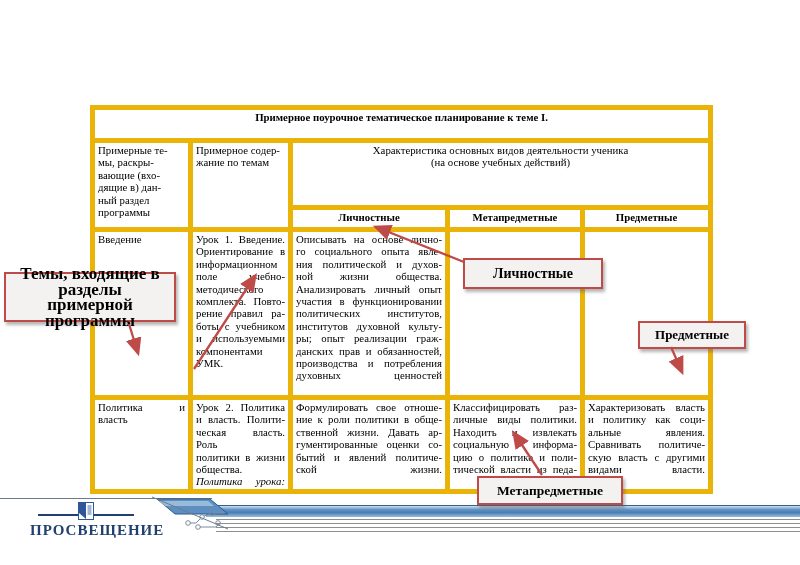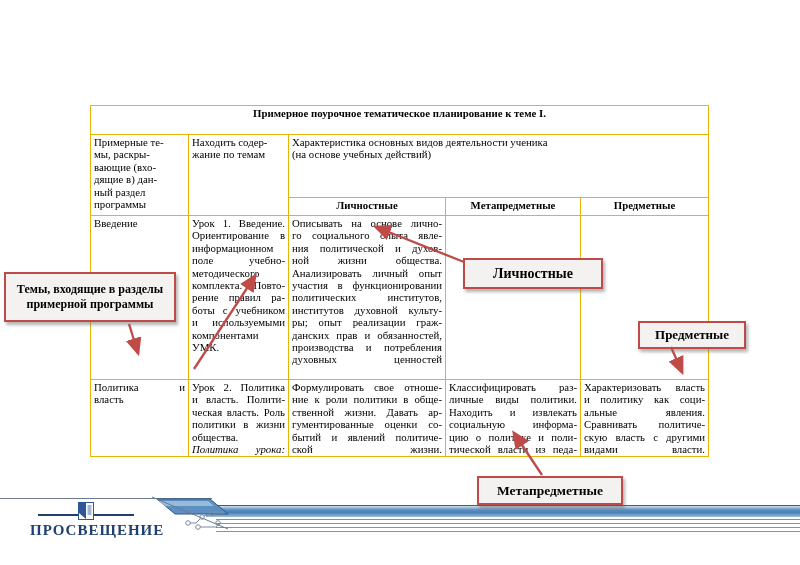--- a/index.html
+++ b/index.html
@@ -1,36 +1,36 @@
 <!DOCTYPE html>
 <html><head>
 <meta charset="utf-8">
 <style>
   html,body{margin:0;padding:0;background:#fff;}
   .slide{position:relative;width:800px;height:565px;background:#ffffff;overflow:hidden;
          font-family:"Liberation Serif","DejaVu Serif",serif;color:#000;}
 
   
   .plan-table{position:absolute;left:90px;top:105px;width:618px;border-collapse:collapse;table-layout:fixed;}
-  .plan-table td{border:1px solid #eab308;vertical-align:top;overflow:hidden;
+  .plan-table td{border:5px solid #eab308;vertical-align:top;overflow:hidden;
                  font-size:10.8px;line-height:12.4px;padding:1px 3px;}
   .t-title{height:26px;text-align:center;font-weight:bold;font-size:11.5px;vertical-align:middle;}
   .t-head{font-weight:normal;white-space:pre-line;text-align:left;}
-  .t-group{height:60px;margin-top:12px;}
+  .t-group{text-align:center;height:60px;margin-top:12px;}
   .t-sub{font-weight:bold;text-align:center;height:15px;padding:0 2px;vertical-align:middle;line-height:13px;}
   .cell{white-space:pre-line;text-align:justify;text-align-last:justify;margin-top:24px;}
   .cell .ital{font-style:italic;white-space:pre-line;}
   .row1 td{height:161px;}
   .row2 td{height:71px;}
 
   
   .callout{position:absolute;background:#f3f2f1;border:2px solid #be4b48;
            box-shadow:2px 3px 3px rgba(90,90,90,.45);
            display:flex;align-items:center;justify-content:center;text-align:center;
-           font-weight:bold;font-size:12px;line-height:15.5px;white-space:pre-line;z-index:5;}
+           font-weight:bold;font-size:17px;line-height:15.5px;white-space:pre-line;z-index:5;}
   .co-topics{left:4px;top:272px;width:168px;height:46px;}
   .co-content{left:108px;top:377px;width:137px;height:40px;}
   .co-personal{left:463px;top:258px;width:136px;height:27px;font-size:14px;}
   .co-subject{left:638px;top:321px;width:104px;height:24px;font-size:13px;}
   .co-meta{left:477px;top:476px;width:142px;height:25px;font-size:13.5px;}
 
   .arrows{position:absolute;left:0;top:0;width:800px;height:565px;z-index:6;pointer-events:none;}
 
   
   .footer-rule{position:absolute;left:0;top:498px;width:212px;height:1px;background:#6b7b8d;}
@@ -61,21 +61,21 @@
       <tr>
         <td colspan="5" class="t-title">Примерное поурочное тематическое планирование к теме I.</td>
       </tr>
       <tr>
         <td rowspan="2" class="t-head">Примерные те-
 мы, раскры-
 вающие (вхо-
 дящие в) дан-
 ный раздел
 программы</td>
-        <td rowspan="2" class="t-head">Находить содер-
+        <td rowspan="2" class="t-head">Примерное содер-
 жание по темам</td>
         <td colspan="3" class="t-head t-group">Характеристика основных видов деятельности ученика
 (на основе учебных действий)</td>
       </tr>
       <tr>
         <td class="t-sub">Личностные</td>
         <td class="t-sub">Метапредметные</td>
         <td class="t-sub">Предметные</td>
       </tr>
       <tr class="row1">

